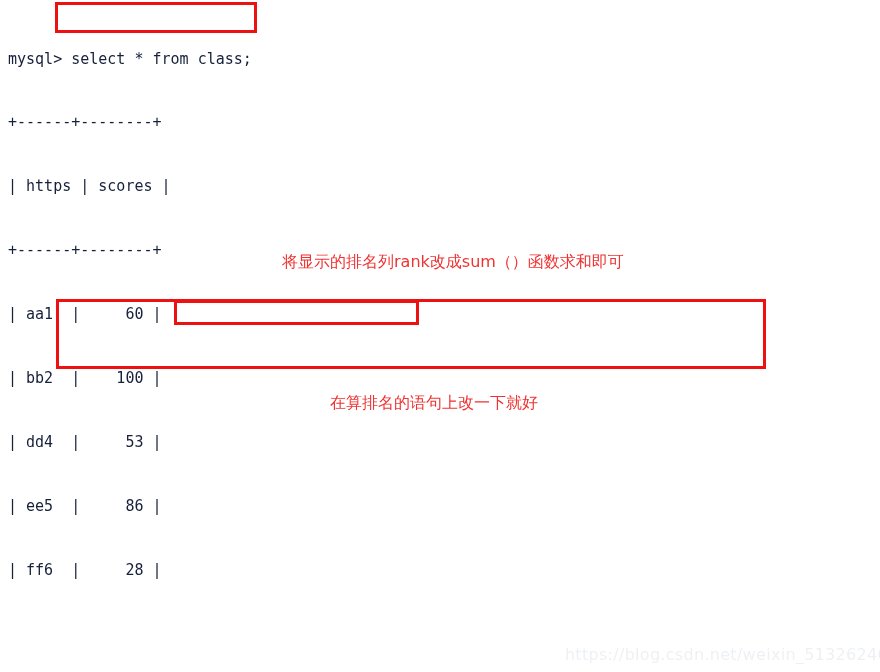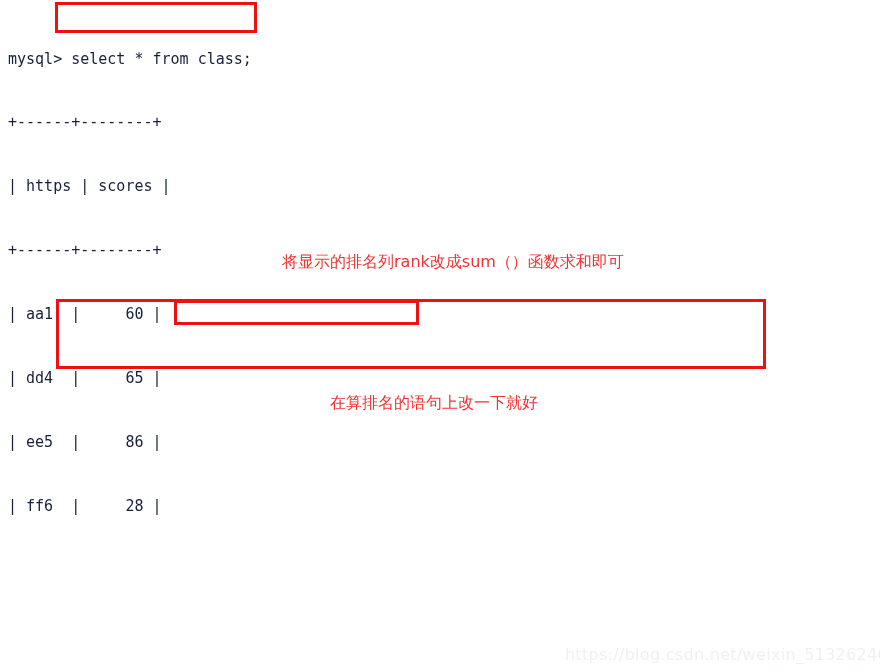--- a/index.html
+++ b/index.html
@@ -112,21 +112,22 @@
 <body>
 
 <div id="terminal">
 
   <div class="console-text">
     <div class="line">mysql&gt; select * from class;</div>
     <div class="line">+------+--------+</div>
     <div class="line">| https | scores |</div>
     <div class="line">+------+--------+</div>
     <div class="line">| aa1  |     60 |</div>
-    <div class="line">| dd4  |     65 |</div>
+    <div class="line">| bb2  |    100 |</div>
+    <div class="line">| dd4  |     53 |</div>
     <div class="line">| ee5  |     86 |</div>
     <div class="line">| ff6  |     28 |</div>
     
     
     
     
     
     
     
     

